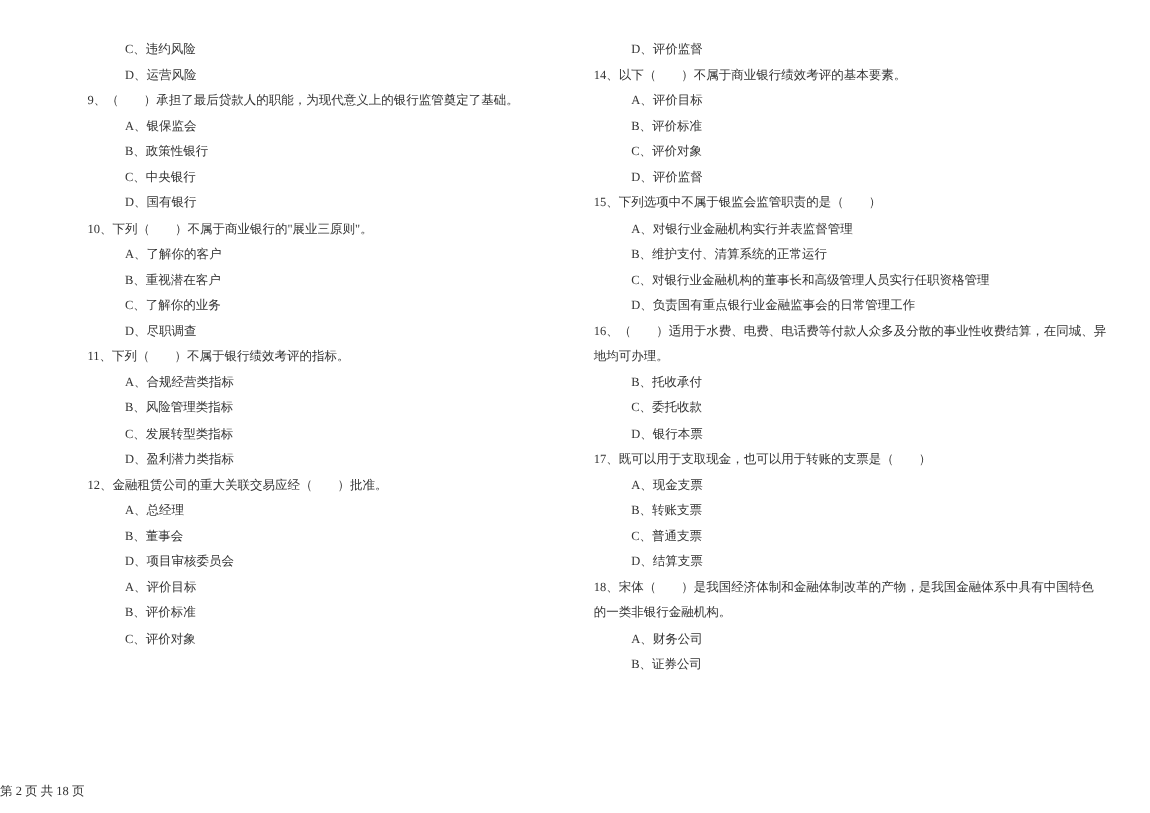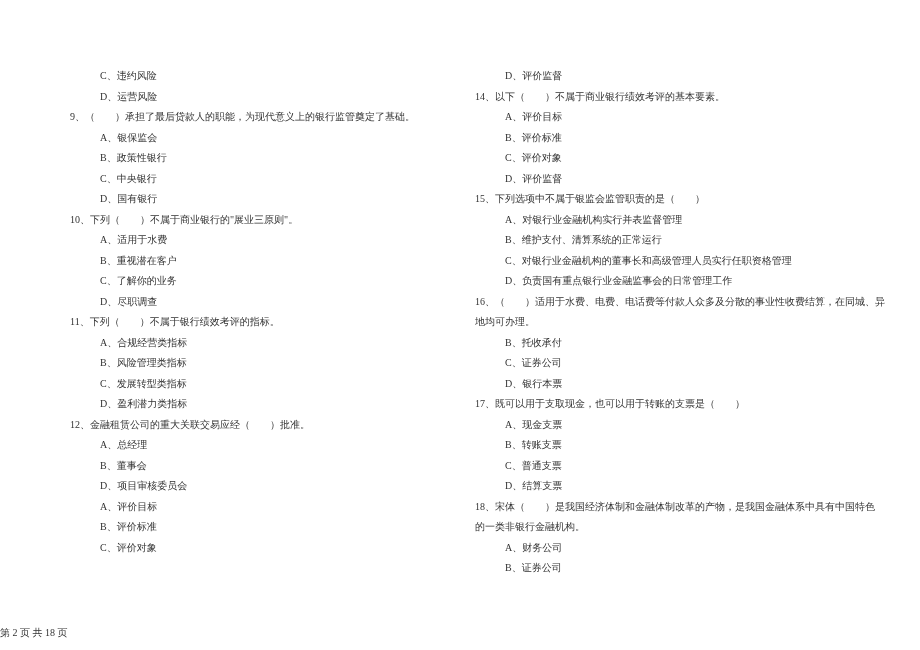--- a/index.html
+++ b/index.html
@@ -14,21 +14,20 @@
       font-family: "SimSun", "宋体", serif;
       font-size: 10px;
       color: #333;
       position: relative;
       padding: 30px 60px 25px 60px;
     }
     .columns {
       display: flex;
       gap: 50px;
       height: 580px;
-      margin-top: 36px;
     }
     .col {
       flex: 1;
       display: flex;
       flex-direction: column;
     }
     .line {
       line-height: 20.5px;
       white-space: nowrap;
     }
@@ -56,21 +55,21 @@
 <div class="columns">
   <div class="col">
     <div class="line indent-opt">C、违约风险</div>
     <div class="line indent-opt">D、运营风险</div>
     <div class="line indent-q">9、（　　）承担了最后贷款人的职能，为现代意义上的银行监管奠定了基础。</div>
     <div class="line indent-opt">A、银保监会</div>
     <div class="line indent-opt">B、政策性银行</div>
     <div class="line indent-opt">C、中央银行</div>
     <div class="line indent-opt">D、国有银行</div>
     <div class="line indent-q">10、下列（　　）不属于商业银行的"展业三原则"。</div>
-    <div class="line indent-opt">A、适用于水费</div>
+    <div class="line indent-opt">A、了解你的客户</div>
     <div class="line indent-opt">B、重视潜在客户</div>
     <div class="line indent-opt">C、了解你的业务</div>
     <div class="line indent-opt">D、尽职调查</div>
     <div class="line indent-q">11、下列（　　）不属于银行绩效考评的指标。</div>
     <div class="line indent-opt">A、合规经营类指标</div>
     <div class="line indent-opt">B、风险管理类指标</div>
     <div class="line indent-opt">C、发展转型类指标</div>
     <div class="line indent-opt">D、盈利潜力类指标</div>
     <div class="line indent-q">12、金融租赁公司的重大关联交易应经（　　）批准。</div>
     <div class="line indent-opt">A、总经理</div>
@@ -89,21 +88,21 @@
     <div class="line indent-opt">C、评价对象</div>
     <div class="line indent-opt">D、评价监督</div>
     <div class="line indent-q">15、下列选项中不属于银监会监管职责的是（　　）</div>
     <div class="line indent-opt">A、对银行业金融机构实行并表监督管理</div>
     <div class="line indent-opt">B、维护支付、清算系统的正常运行</div>
     <div class="line indent-opt">C、对银行业金融机构的董事长和高级管理人员实行任职资格管理</div>
     <div class="line indent-opt">D、负责国有重点银行业金融监事会的日常管理工作</div>
     <div class="line indent-q">16、（　　）适用于水费、电费、电话费等付款人众多及分散的事业性收费结算，在同城、异</div>
     <div class="line indent-cont">地均可办理。</div>
     <div class="line indent-opt">B、托收承付</div>
-    <div class="line indent-opt">C、证券公司</div>
+    <div class="line indent-opt">C、委托收款</div>
     <div class="line indent-opt">D、银行本票</div>
     <div class="line indent-q">17、既可以用于支取现金，也可以用于转账的支票是（　　）</div>
     <div class="line indent-opt">A、现金支票</div>
     <div class="line indent-opt">B、转账支票</div>
     <div class="line indent-opt">C、普通支票</div>
     <div class="line indent-opt">D、结算支票</div>
     <div class="line indent-q">18、宋体（　　）是我国经济体制和金融体制改革的产物，是我国金融体系中具有中国特色</div>
     <div class="line indent-cont">的一类非银行金融机构。</div>
     <div class="line indent-opt">A、财务公司</div>
     <div class="line indent-opt">B、证券公司</div>

